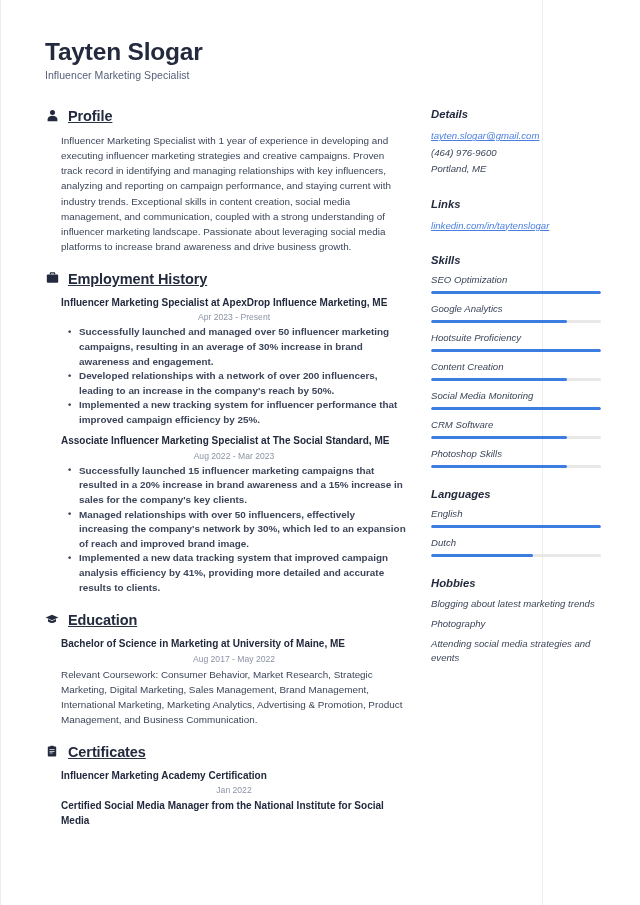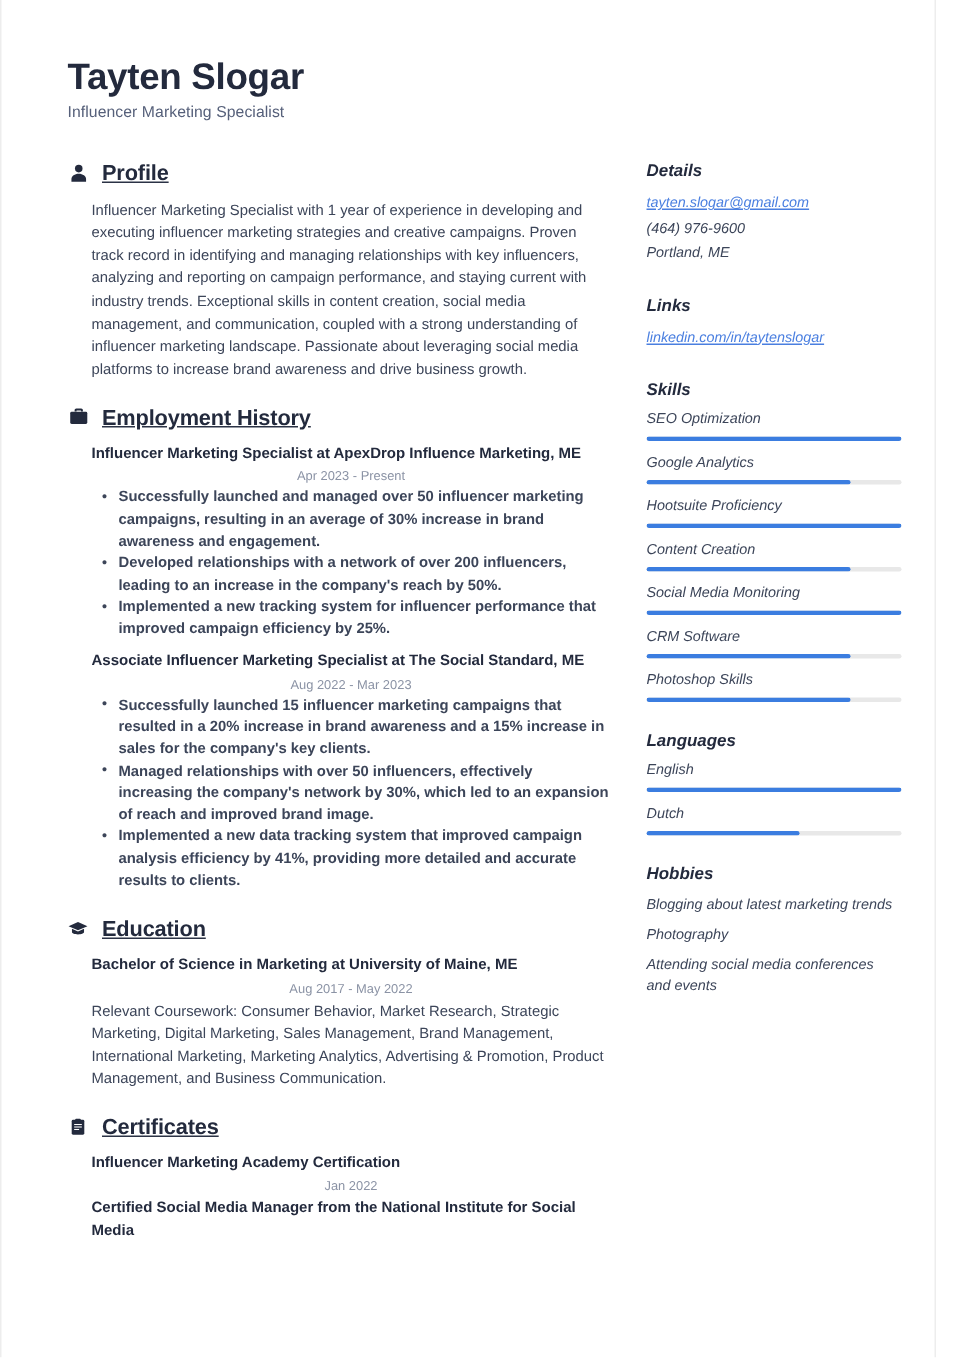--- a/index.html
+++ b/index.html
@@ -11,21 +11,21 @@
   }
 
   body {
     font-family: "Liberation Sans", sans-serif;
     color: #2b3245;
     position: relative;
     overflow: hidden;
   }
 
   .page {
-    width: 624px;
+    width: 543px;
     height: 905px;
     background: #ffffff;
     border-left: 1px solid #ededed;
     border-right: 1px solid #ededed;
     padding: 38px 44px 0 44px;
     position: relative;
   }
 
   
   .header { margin-bottom: 27px; }
@@ -353,18 +353,18 @@
           <div class="bar-track">
             <div class="bar-fill" style="width: 60%; background: rgb(59, 125, 224);"></div>
           </div>
         </div>
       </div>
 
       <div class="side-block">
         <div class="side-title">Hobbies</div>
         <div class="hobby">Blogging about latest marketing trends</div>
         <div class="hobby">Photography</div>
-        <div class="hobby">Attending social media conferences and events</div>
+        <div class="hobby">Attending social media strategies and events</div>
       </div>
 
     </div>
   </div>
 </div>
 
 </body></html>

